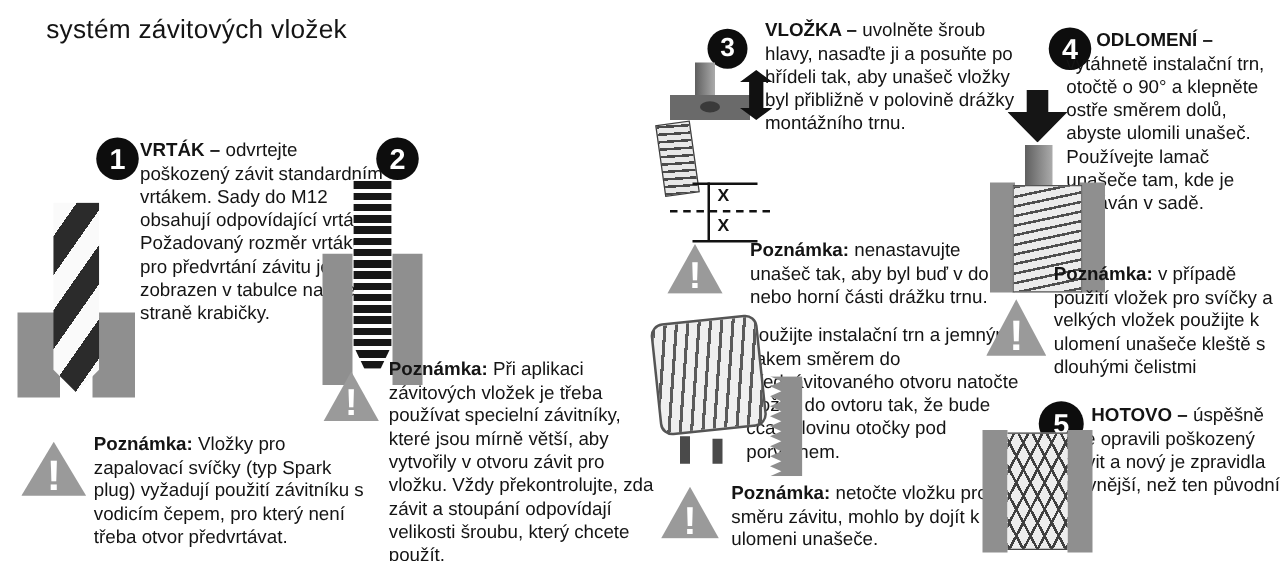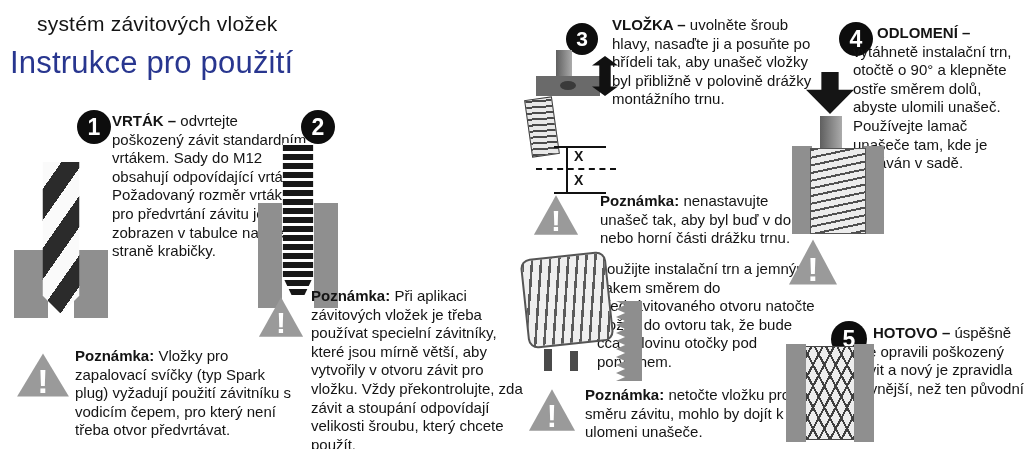--- a/index.html
+++ b/index.html
@@ -76,21 +76,20 @@
     background:#8e8e8e;
     clip-path:polygon(100% 0,100% 100%,0 100%,35% 95%,0 90%,35% 85%,0 80%,35% 75%,0 70%,35% 65%,0 60%,35% 55%,0 50%,35% 45%,0 40%,35% 35%,0 30%,35% 25%,0 20%,35% 15%,0 10%,35% 5%,0 0);
   }
 </style>
 </head>
 <body>
 
 <div id="page">
 
   <div class="abs subtitle" style="left:37px;top:11px;">systém závitových vložek</div>
-  <div class="abs main-title" style="left:10px;top:44px;">Instrukce pro použití</div>
 
   <div class="abs num-circle" style="left:77px;top:110px;">
     <span>1</span>
   </div>
   <div class="abs step-text" style="left:112px;top:112px;width:198px;">
     <span class="step-title">VRTÁK –</span>
     <span>odvrtejte poškozený závit standardním vrtákem. Sady do M12 obsahují odpovídající vrták. Požadovaný rozměr vrtáku pro předvrtání závitu je zobrazen v tabulce na přední straně krabičky.</span>
   </div>
 
   <div class="abs" style="left:12px;top:158px;width:96px;height:162px;">
@@ -185,20 +184,24 @@
     <div class="abs down-arrow" style="left:14px;top:2px;width:48px;height:42px;"></div>
     <div class="abs rod" style="left:28px;top:46px;width:22px;height:38px;"></div>
     <div class="abs gray" style="left:0;top:76px;width:20px;height:88px;"></div>
     <div class="abs gray" style="left:72px;top:76px;width:20px;height:88px;"></div>
     <div class="abs coil-v" style="left:18px;top:78px;width:56px;height:86px;"></div>
   </div>
 
   <div class="abs warn" style="left:788px;top:238px;width:50px;height:48px;">
     <span class="excl" style="font-size:34px;">!</span>
   </div>
+  <div class="abs note" style="left:843px;top:211px;width:181px;">
+    <span class="note-label">Poznámka:</span>
+    <span>v případě použití vložek pro svíčky a velkých vložek použijte k ulomení unašeče kleště s dlouhými čelistmi</span>
+  </div>
 
   <div class="abs num-circle" style="left:831px;top:321px;width:36px;height:36px;">
     <span>5</span>
   </div>
   <div class="abs step-text" style="left:853px;top:324px;width:172px;text-indent:20px;">
     <span class="step-title">HOTOVO –</span>
     <span>úspěšně jste opravili poškozený závit a nový je zpravidla pevnější, než ten původní</span>
   </div>
 
   <div class="abs" style="left:786px;top:338px;width:88px;height:111px;">

